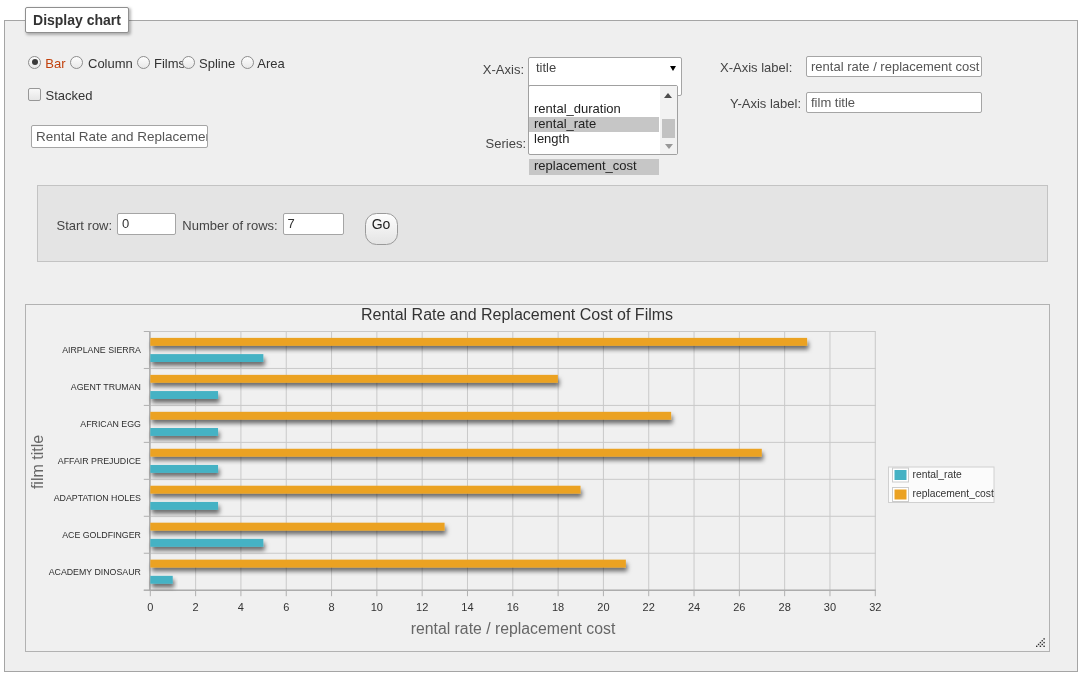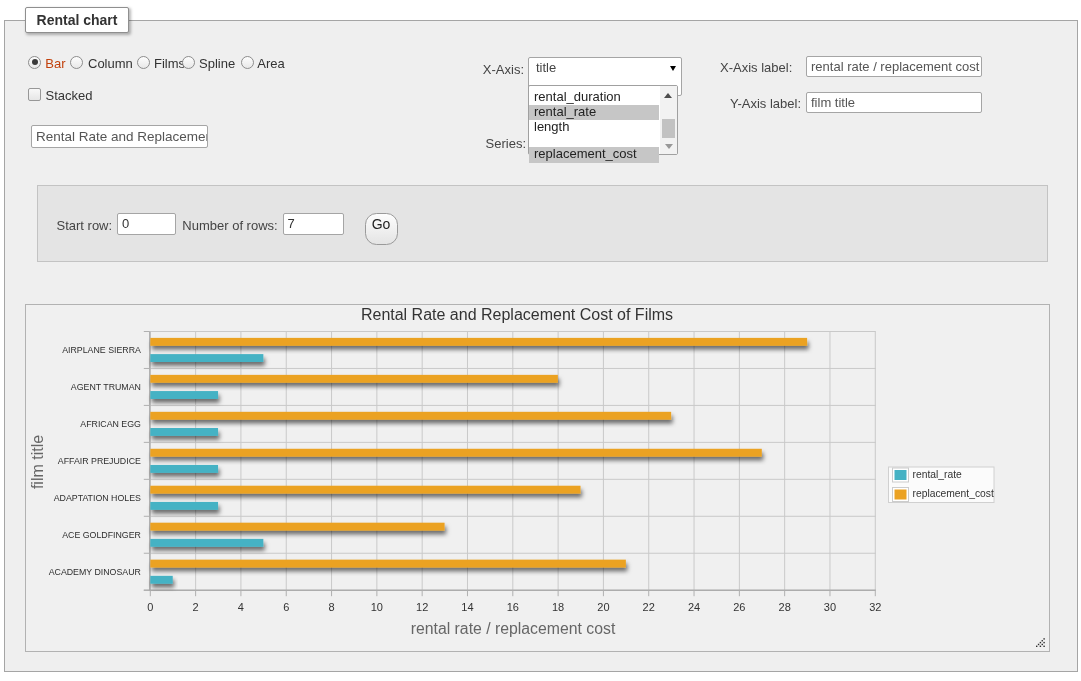--- a/index.html
+++ b/index.html
@@ -4,21 +4,21 @@
 html,body { width:1081px; height:681px; background:#fff; font-family:"Liberation Sans",sans-serif; }
 .abs { position:absolute; }
 .lbl { position:absolute; font-size:13px; color:#444; }
 .inp { position:absolute; background:#fff; border:1px solid #a5a5a5; border-radius:2px; font-size:13px; color:#555; line-height:20px; padding-left:4px; overflow:hidden; white-space:nowrap; }
 .radio { position:absolute; width:13px; height:13px; border:1px solid #8d8d8d; border-radius:50%; background:linear-gradient(#fdfdfd,#e8e8e8); }
 .radio.on::after { content:""; position:absolute; left:2.5px; top:2.5px; width:6px; height:6px; border-radius:50%; background:#3a3a3a; }
 </style></head>
 <body>
 
 <div class="abs" style="left:4px;top:20px;width:1074px;height:652px;border:1px solid #a5a5a5;background:#efefef;"></div>
-<div class="abs" style="left:25px;top:7px;width:104px;height:26px;background:#fff;border:1px solid #8f8f8f;border-radius:2px;box-shadow:1.5px 1.5px 3px rgba(0,0,0,0.28);font-size:14px;font-weight:bold;color:#333;text-align:center;line-height:25px;">Rental chart</div>
+<div class="abs" style="left:25px;top:7px;width:104px;height:26px;background:#fff;border:1px solid #8f8f8f;border-radius:2px;box-shadow:1.5px 1.5px 3px rgba(0,0,0,0.28);font-size:14px;font-weight:bold;color:#333;text-align:center;line-height:25px;">Display chart</div>
 
 <div class="radio on" style="left:28.2px;top:55.5px;"></div>
 <span class="lbl" style="left:45.3px;top:55.5px;color:#c2410c;">Bar</span>
 <div class="radio" style="left:70.4px;top:55.5px;"></div>
 <span class="lbl" style="left:88px;top:55.5px;color:#333;">Column</span>
 <div class="radio" style="left:137px;top:55.5px;"></div>
 <span class="lbl" style="left:154px;top:55.5px;color:#333;">Films</span>
 <div class="radio" style="left:182.2px;top:55.5px;"></div>
 <span class="lbl" style="left:199px;top:55.5px;color:#333;">Spline</span>
 <div class="radio" style="left:241.1px;top:55.5px;"></div>
@@ -29,21 +29,21 @@
 
 <div class="inp" style="left:31px;top:125px;width:177px;height:23px;font-size:13.5px;line-height:21px;">Rental Rate and Replacement Cost of Films</div>
 
 <span class="lbl" style="left:444px;top:61.5px;width:80px;text-align:right;">X-Axis:</span>
 <div class="inp" style="left:528px;top:57px;width:154px;height:39px;border-radius:2px;color:#444;padding-left:7px;">title</div>
 <div class="abs" style="left:670px;top:66px;width:0;height:0;border-left:3.5px solid transparent;border-right:3.5px solid transparent;border-top:5.5px solid #000;"></div>
 
 <span class="lbl" style="left:446px;top:135.5px;width:80px;text-align:right;">Series:</span>
 <div class="abs" style="left:528px;top:85px;width:150px;height:70px;background:#fff;border:1px solid #a0a0a0;border-radius:2px;font-size:13px;color:#222;"></div>
 <div class="abs" style="left:529px;top:90px;width:130px;font-size:13px;color:#222;">
-  <div style="height:15.2px;line-height:13.4px;padding-left:5px;">rental_duration</div>
+  <div style="height:15.2px;line-height:13.4px;padding-left:5px;margin-top:12px;">rental_duration</div>
   <div style="height:15.2px;line-height:13.4px;padding-left:5px;background:#c6c6c6;">rental_rate</div>
   <div style="height:27px;line-height:13.4px;padding-left:5px;">length</div>
   <div style="height:15.2px;line-height:13.4px;padding-left:5px;background:#c6c6c6;">replacement_cost</div>
 </div>
 
 <div class="abs" style="left:659.5px;top:86px;width:17px;height:68px;background:#f2f2f2;"></div>
 <div class="abs" style="left:664px;top:92.5px;width:0;height:0;border-left:4.5px solid transparent;border-right:4.5px solid transparent;border-bottom:5.5px solid #4d4d4d;"></div>
 <div class="abs" style="left:661.5px;top:118.5px;width:13px;height:19.5px;background:#c2c2c2;"></div>
 <div class="abs" style="left:664.5px;top:143.5px;width:0;height:0;border-left:4px solid transparent;border-right:4px solid transparent;border-top:5px solid #989898;"></div>
 

